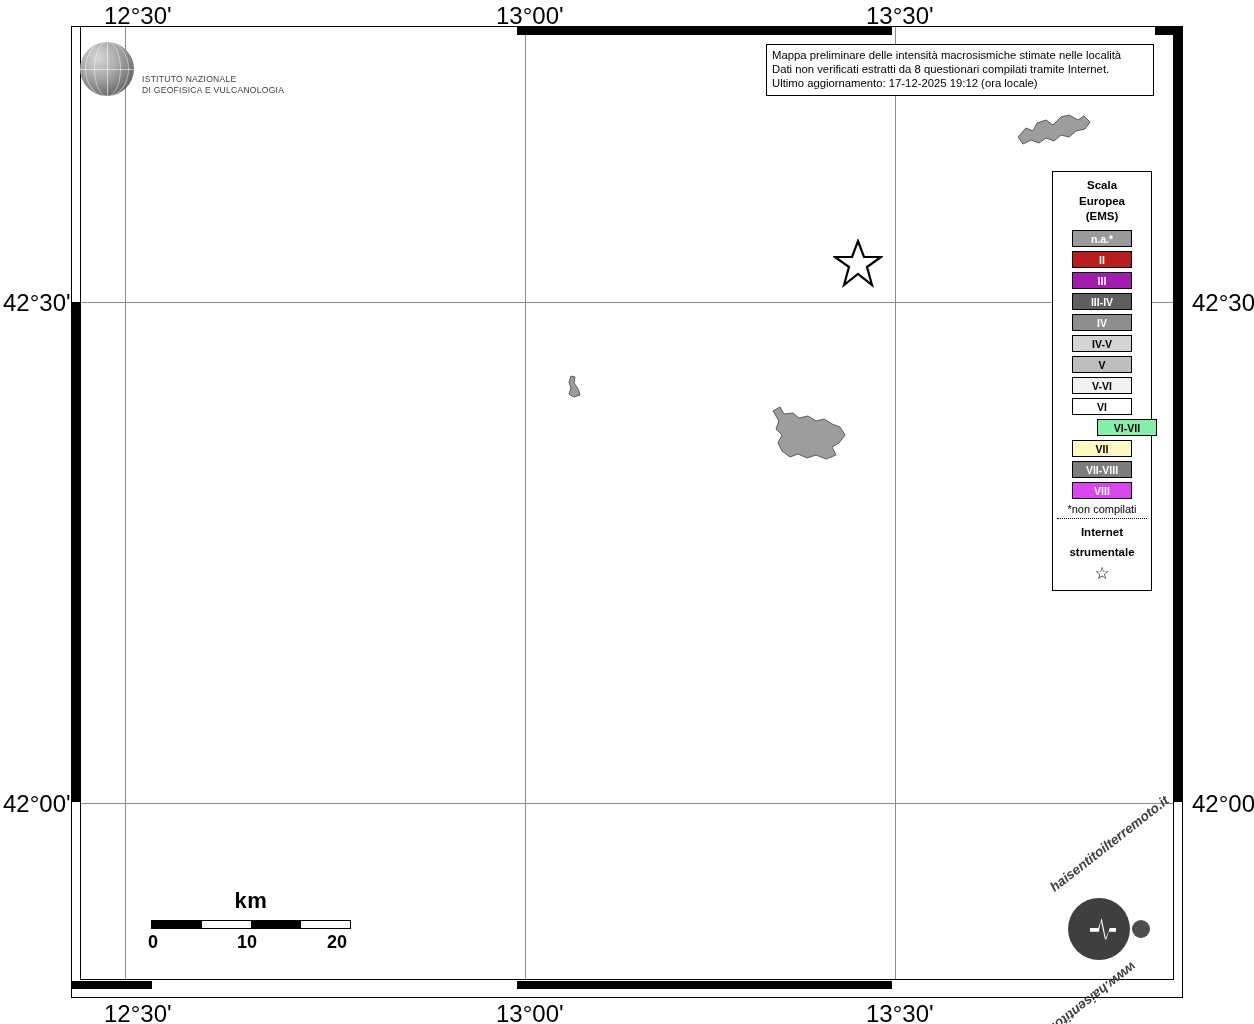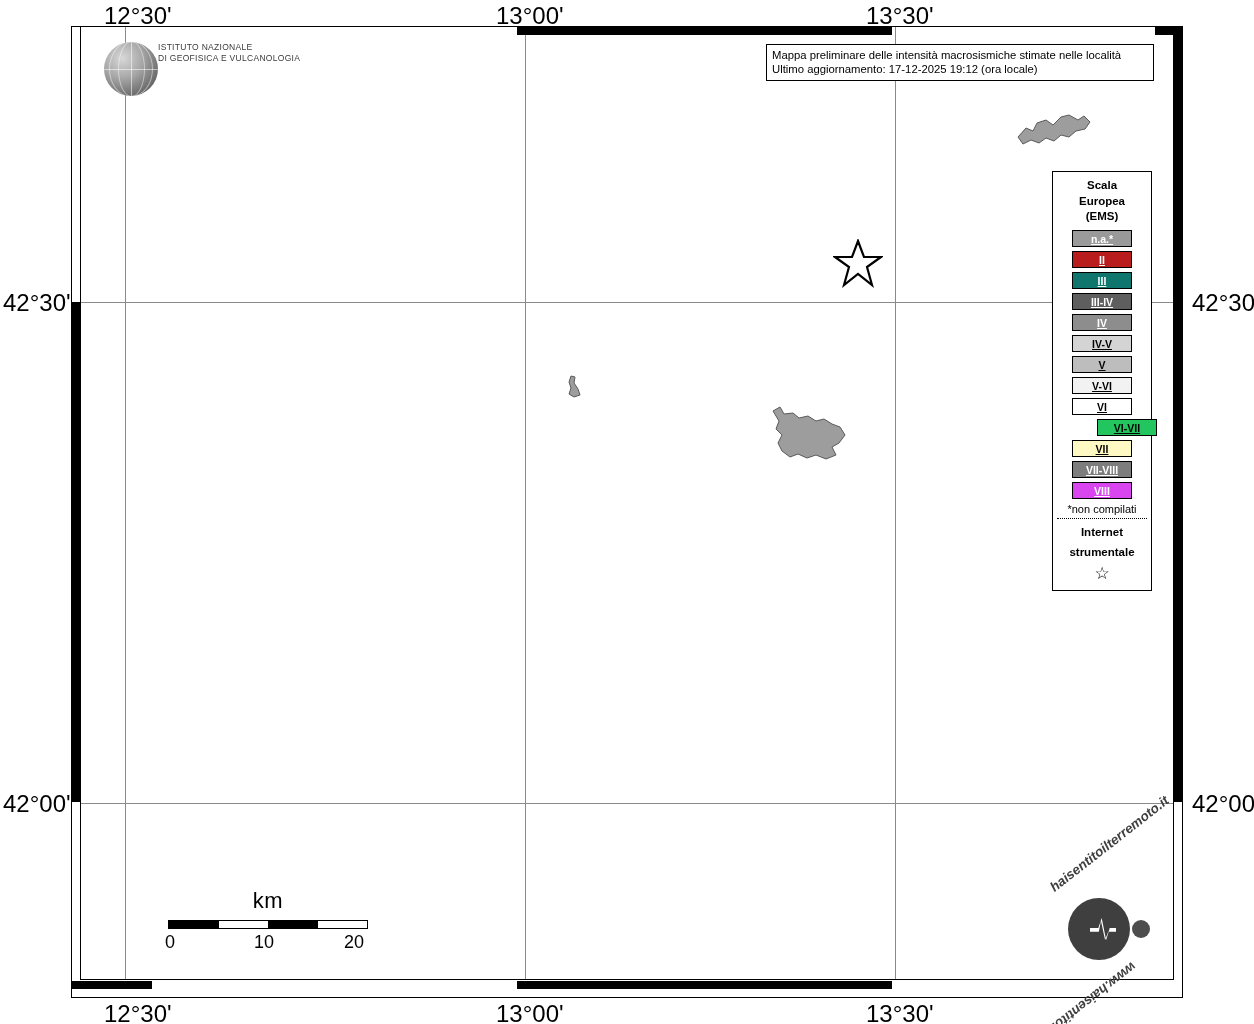--- a/index.html
+++ b/index.html
@@ -68,24 +68,25 @@
     position: absolute;
     font-size: 24px;
     color: #000;
     white-space: nowrap;
     font-family: "Liberation Sans", sans-serif;
   }
 
   
   .ingv {
     position: absolute;
-    left: 104px;
+    left: 80px;
     top: 42px;
     display: flex;
-    align-items: flex-start;
+    align-items: flex-end;
+    gap: 8px;
   }
   .ingv-globe {
     width: 54px;
     height: 54px;
     border-radius: 50%;
     background: radial-gradient(circle at 34% 30%, #d8d8d8 0%, #a8a8a8 38%, #6f6f6f 72%, #4a4a4a 100%);
     position: relative;
     overflow: hidden;
   }
   .ingv-globe::before {
@@ -161,21 +162,20 @@
   }
   .legend-item {
     width: 60px;
     margin: 0 auto 4px auto;
     height: 17px;
     line-height: 17px;
     border: 1px solid #000;
     font-size: 10.5px;
     font-weight: bold;
     box-sizing: border-box;
-    text-decoration: underline;
   }
   .legend-note {
     font-size: 11px;
     color: #000;
     margin-top: 2px;
     padding-bottom: 3px;
     border-bottom: 1px dotted #000;
     display: block;
     width: 92%;
     margin-left: auto;
@@ -204,23 +204,24 @@
   }
 
   
   .shape {
     position: absolute;
   }
 
   
   .scalebar {
     position: absolute;
-    left: 168px;
+    left: 151px;
     top: 888px;
     width: 200px;
+    font-weight: bold;
   }
   .scalebar-title {
     font-size: 22px;
     text-align: center;
     color: #000;
     margin-bottom: 6px;
     letter-spacing: 0.5px;
   }
   .scalebar-bar {
     position: relative;
@@ -369,39 +370,40 @@
       <div class="ingv-mer" style="left:10%; right:10%;"></div>
     </div>
     <div class="ingv-text">
       <div>ISTITUTO NAZIONALE</div>
       <div>DI GEOFISICA E VULCANOLOGIA</div>
     </div>
   </div>
 
   <div class="info-box">
     <div>Mappa preliminare delle intensità macrosismiche stimate nelle località</div>
+    <div>Dati non verificati estratti da 8 questionari compilati tramite Internet.</div>
     <div>Ultimo aggiornamento: 17-12-2025 19:12 (ora locale)</div>
   </div>
 
   <div class="legend">
     <div class="legend-title">Scala</div>
     <div class="legend-title">Europea</div>
     <div class="legend-title">(EMS)</div>
 
     <div class="legend-items">
       <div class="legend-item" style="background:#9a9a9a;color:#ffffff;">n.a.*</div>
       <div class="legend-item" style="background:#b91c1c;color:#ffffff;">II</div>
-      <div class="legend-item" style="background:#0f766e;color:#ffffff;">III</div>
+      <div class="legend-item" style="background:#a21caf;color:#ffffff;">III</div>
       <div class="legend-item" style="background:#5e5e5e;color:#ffffff;">III-IV</div>
       <div class="legend-item" style="background:#8d8d8d;color:#ffffff;">IV</div>
       <div class="legend-item" style="background:#d4d4d4;color:#000000;">IV-V</div>
       <div class="legend-item" style="background:#bdbdbd;color:#000000;">V</div>
       <div class="legend-item" style="background:#f2f2f2;color:#000000;">V-VI</div>
       <div class="legend-item" style="background:#ffffff;color:#000000;">VI</div>
-      <div class="legend-item" style="background:#22c55e;color:#000000;margin-left:44px;">VI-VII</div>
+      <div class="legend-item" style="background:#86efac;color:#000000;margin-left:44px;">VI-VII</div>
       <div class="legend-item" style="background:#fef9c3;color:#000000;">VII</div>
       <div class="legend-item" style="background:#7d7d7d;color:#ffffff;">VII-VIII</div>
       <div class="legend-item" style="background:#d946ef;color:#ffffff;">VIII</div>
     </div>
 
     <span class="legend-note">*non compilati</span>
 
     <div class="legend-epi-title">Internet</div>
     <div class="legend-epi-title">strumentale</div>
     <div class="legend-star">☆</div>

